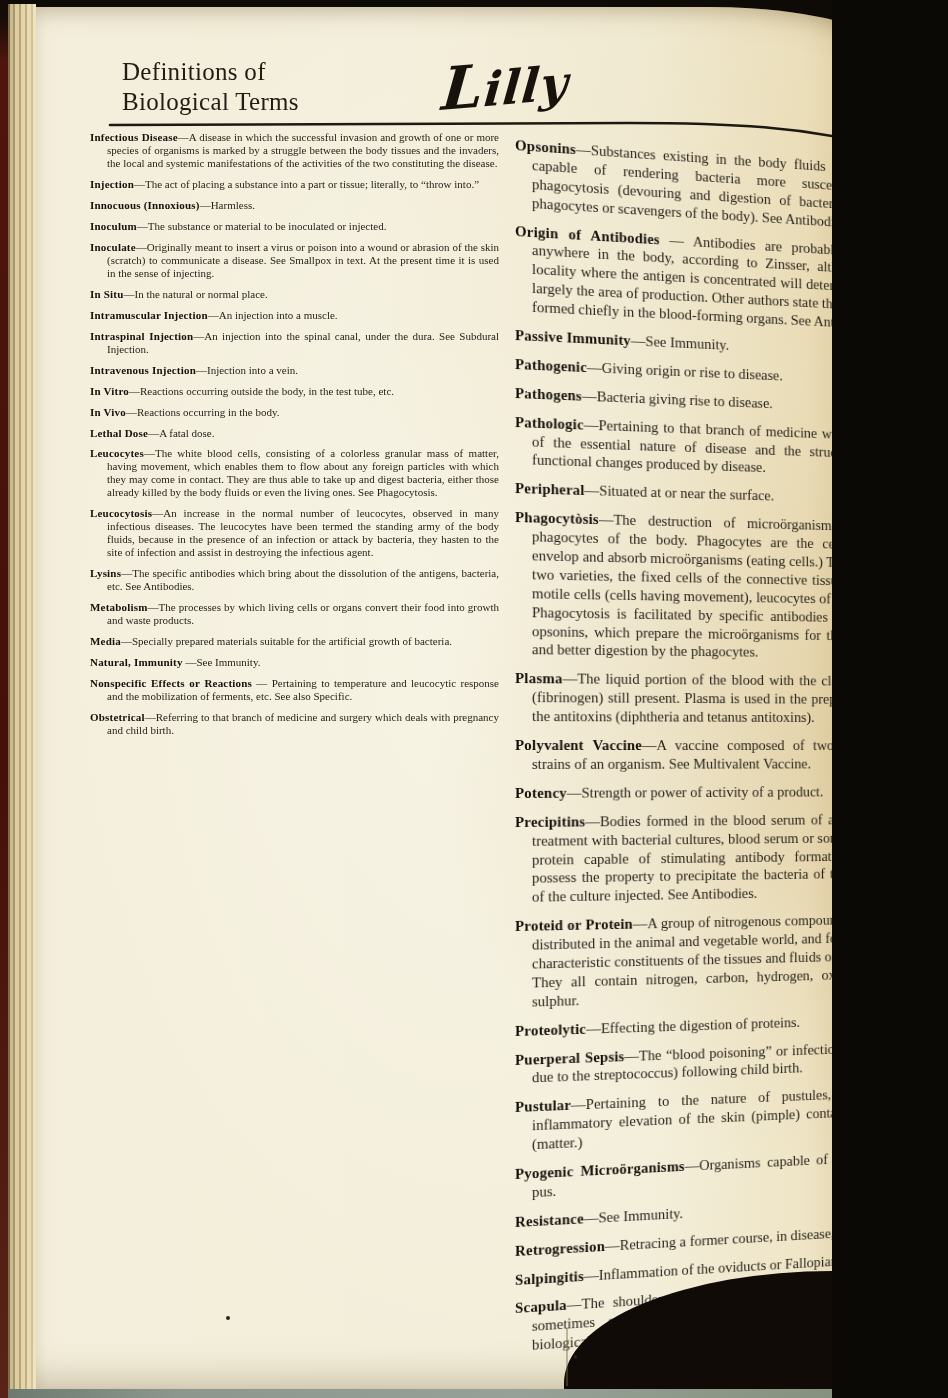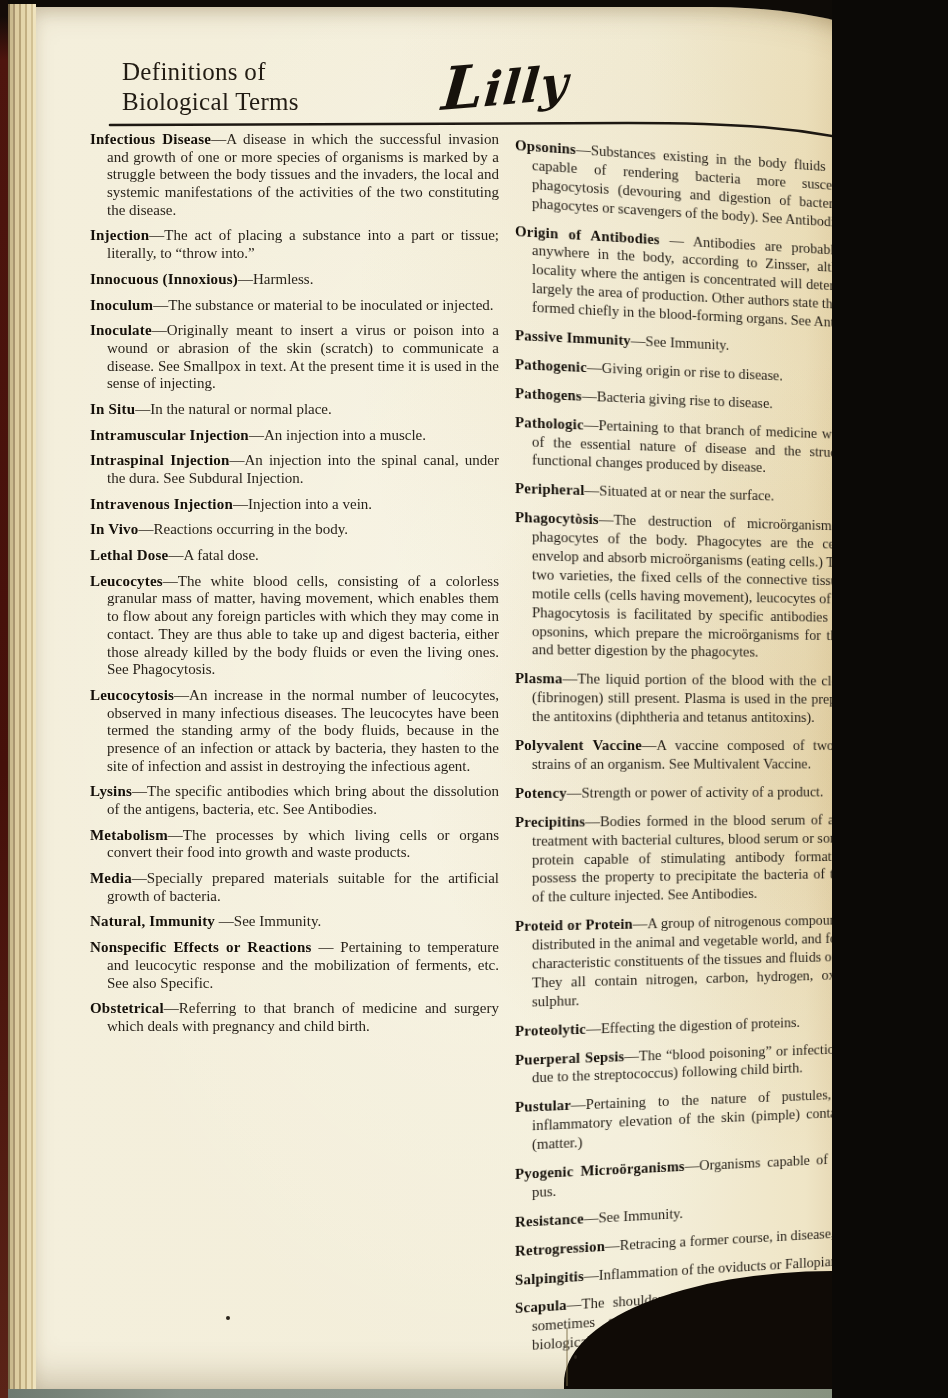--- a/index.html
+++ b/index.html
@@ -60,21 +60,21 @@
   .logo::first-letter { font-size:125%; }
   .page-num {
     position:absolute; left:808px; top:82px;
     font-size:21px; color:#221c14; transform:rotate(-7deg); letter-spacing:1px;
   }
   .rule { position:absolute; left:74px; top:110px; }
 
   
   .content { position:absolute; left:56px; top:124px; width:818px; display:flex; gap:16px; }
   .col { text-align:justify; }
-  .col-left  { width:409px; font-size:15px; line-height:1.18; }
+  .col-left  { width:409px; font-size:11px; line-height:1.18; }
   .col-right { width:393px; font-size:15px; line-height:1.26; margin-top:5px;
                transform:perspective(700px) rotateY(4.5deg); transform-origin:left center; }
   .entry { margin:0 0 8px 0; padding-left:17px; text-indent:-17px; }
   .col-right .entry { margin-bottom:10px; }
   .entry b { color:#15100a; letter-spacing:.2px; }
 
   
   .speck { position:absolute; background:#2a241c; border-radius:50%; z-index:2; }
   .speck-1 { left:226px; top:1316px; width:4px; height:4px; }
   .speck-2 { left:574px; top:1355px; width:3px; height:4px; }
@@ -106,20 +106,21 @@
       <div class="col col-left">
           <p class="entry"><b>Infectious Disease</b><span>—A disease in which the successful invasion and growth of one or more species of organisms is marked by a struggle between the body tissues and the invaders, the local and systemic manifestations of the activities of the two constituting the disease.</span></p>
           <p class="entry"><b>Injection</b><span>—The act of placing a substance into a part or tissue; literally, to “throw into.”</span></p>
           <p class="entry"><b>Innocuous (Innoxious)</b><span>—Harmless.</span></p>
           <p class="entry"><b>Inoculum</b><span>—The substance or material to be inoculated or injected.</span></p>
           <p class="entry"><b>Inoculate</b><span>—Originally meant to insert a virus or poison into a wound or abrasion of the skin (scratch) to communicate a disease.  See Smallpox in text.  At the present time it is used in the sense of injecting.</span></p>
           <p class="entry"><b>In Situ</b><span>—In the natural or normal place.</span></p>
           <p class="entry"><b>Intramuscular Injection</b><span>—An injection into a muscle.</span></p>
           <p class="entry"><b>Intraspinal Injection</b><span>—An injection into the spinal canal, under the dura.  See Subdural Injection.</span></p>
           <p class="entry"><b>Intravenous Injection</b><span>—Injection into a vein.</span></p>
+          <p class="entry"><b>In Vitro</b><span>—Reactions occurring outside the body, in the test tube, etc.</span></p>
           <p class="entry"><b>In Vivo</b><span>—Reactions occurring in the body.</span></p>
           <p class="entry"><b>Lethal Dose</b><span>—A fatal dose.</span></p>
           <p class="entry"><b>Leucocytes</b><span>—The white blood cells, consisting of a colorless granular mass of matter, having movement, which enables them to flow about any foreign particles with which they may come in contact.  They are thus able to take up and digest bacteria, either those already killed by the body fluids or even the living ones.  See Phagocytosis.</span></p>
           <p class="entry"><b>Leucocytosis</b><span>—An increase in the normal number of leucocytes, observed in many infectious diseases.  The leucocytes have been termed the standing army of the body fluids, because in the presence of an infection or attack by bacteria, they hasten to the site of infection and assist in destroying the infectious agent.</span></p>
           <p class="entry"><b>Lysins</b><span>—The specific antibodies which bring about the dissolution of the antigens, bacteria, etc.  See Antibodies.</span></p>
           <p class="entry"><b>Metabolism</b><span>—The processes by which living cells or organs convert their food into growth and waste products.</span></p>
           <p class="entry"><b>Media</b><span>—Specially prepared materials suitable for the artificial growth of bacteria.</span></p>
           <p class="entry"><b>Natural, Immunity</b><span> —See Immunity.</span></p>
           <p class="entry"><b>Nonspecific Effects or Reactions</b><span> — Pertaining to temperature and leucocytic response and the mobilization of ferments, etc.  See also Specific.</span></p>
           <p class="entry"><b>Obstetrical</b><span>—Referring to that branch of medicine and surgery which deals with pregnancy and child birth.</span></p>

